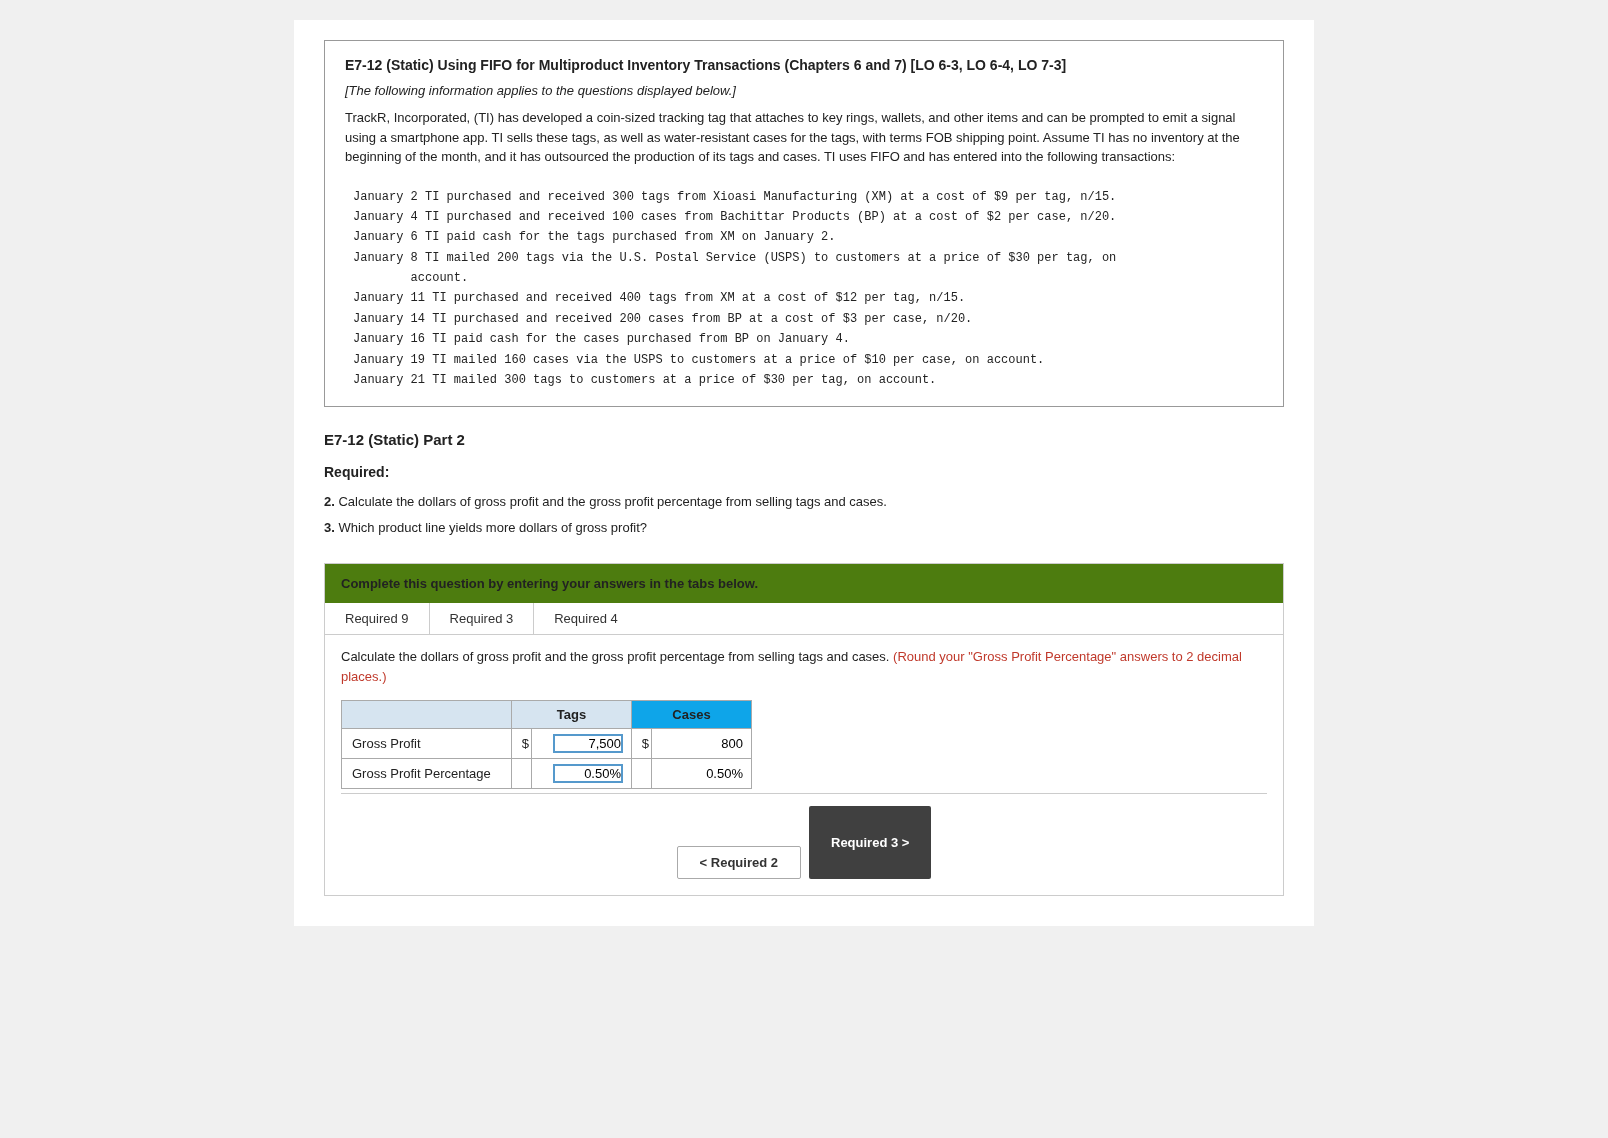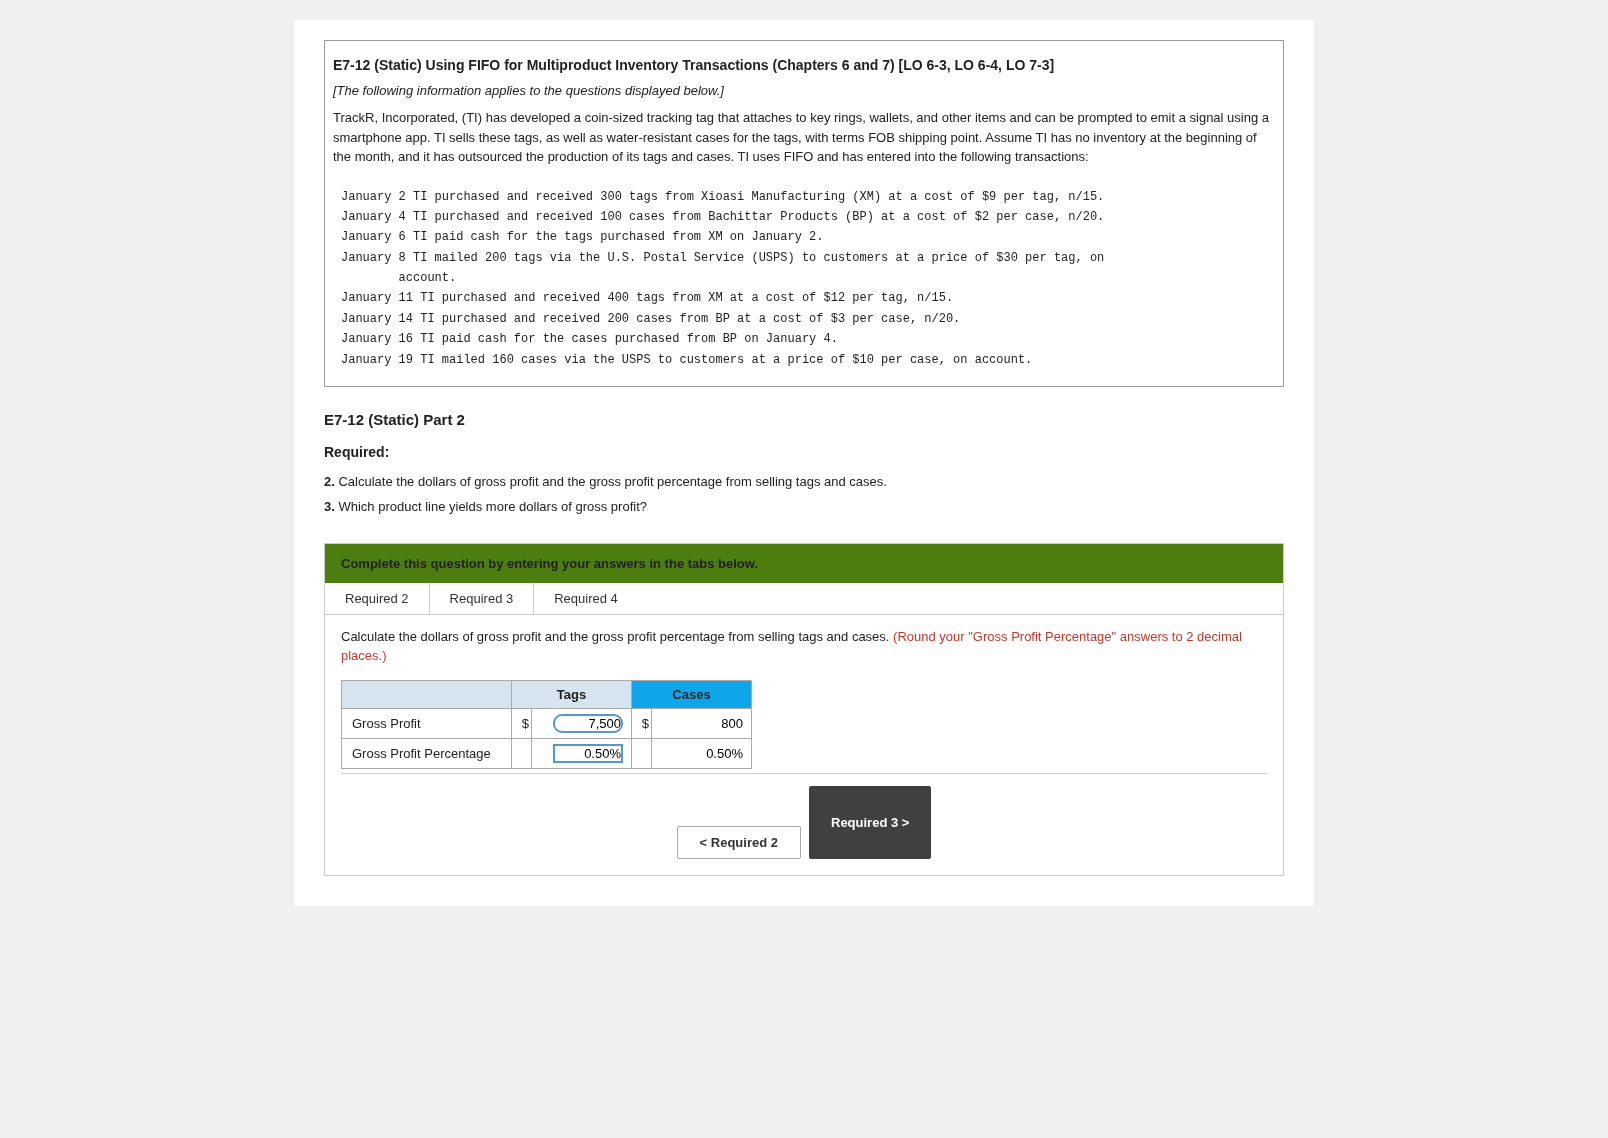--- a/index.html
+++ b/index.html
@@ -13,21 +13,21 @@
     .page-container {
       max-width: 1020px;
       margin: 0 auto;
       background: #fff;
       padding: 20px 30px 30px 30px;
     }
 
     
     .problem-box {
       border: 1px solid #999;
-      padding: 16px 8px;
+      padding: 16px 20px;
       margin-bottom: 24px;
       background: #fff;
     }
     .problem-title {
       font-weight: bold;
       font-size: 14px;
       margin-bottom: 10px;
     }
     .problem-subtitle {
       font-style: italic;
@@ -204,37 +204,38 @@
     <div class="problem-transactions">
       <div>January  2 TI purchased and received 300 tags from Xioasi Manufacturing (XM) at a cost of $9 per tag, n/15.</div>
       <div>January  4 TI purchased and received 100 cases from Bachittar Products (BP) at a cost of $2 per case, n/20.</div>
       <div>January  6 TI paid cash for the tags purchased from XM on January 2.</div>
       <div>January  8 TI mailed 200 tags via the U.S. Postal Service (USPS) to customers at a price of $30 per tag, on</div>
       <div>&nbsp;&nbsp;&nbsp;&nbsp;&nbsp;&nbsp;&nbsp;&nbsp;account.</div>
       <div>January 11 TI purchased and received 400 tags from XM at a cost of $12 per tag, n/15.</div>
       <div>January 14 TI purchased and received 200 cases from BP at a cost of $3 per case, n/20.</div>
       <div>January 16 TI paid cash for the cases purchased from BP on January 4.</div>
       <div>January 19 TI mailed 160 cases via the USPS to customers at a price of $10 per case, on account.</div>
+      <div>January 21 TI mailed 300 tags to customers at a price of $30 per tag, on account.</div>
     </div>
   </div>
 
   <div class="part-title">E7-12 (Static) Part 2</div>
 
   <div class="required-label">Required:</div>
 
   <div class="required-list">
     <p><strong>2.</strong> Calculate the dollars of gross profit and the gross profit percentage from selling tags and cases.</p>
     <p><strong>3.</strong> Which product line yields more dollars of gross profit?</p>
   </div>
 
   <div class="complete-box">Complete this question by entering your answers in the tabs below.</div>
 
   <div class="tabs-container">
     <div class="tabs-row">
-      <div class="tab active">Required 2</div>
+      <div class="tab active">Required 9</div>
       <div class="tab">Required 3</div>
       <div class="tab">Required 4</div>
     </div>
 
     <div class="tab-content">
       <div class="tab-description">
         <span>Calculate the dollars of gross profit and the gross profit percentage from selling tags and cases. </span><span class="highlight">(Round your "Gross Profit Percentage" answers to 2 decimal places.)</span>
       </div>
 
       <table class="data-table">
@@ -244,21 +245,21 @@
             <th colspan="2" style="background:#d6e4f0; border:1px solid #aaa; text-align:center; min-width:120px;">Tags</th>
             <th colspan="2" style="background:#0ea5e9; border:1px solid #aaa; text-align:center; min-width:120px;">Cases</th>
           </tr>
         </thead>
         <tbody>
 
           <tr>
             <td class="row-label">Gross Profit</td>
             <td class="currency-symbol">$</td>
             <td class="value-cell" style="border-left:none;">
-              <input class="input-cell cell-highlight" type="text" value="7,500" style="width: 70px; border-radius: 9px;">
+              <input class="input-cell cell-highlight" type="text" value="7,500" style="width: 70px;">
             </td>
             <td class="currency-symbol">$</td>
             <td class="value-cell" style="border-left:none;">
               <input class="input-cell" type="text" value="800" style="width: 70px; text-align: right;">
             </td>
           </tr>
 
           <tr>
             <td class="row-label">Gross Profit Percentage</td>
             <td class="currency-symbol"></td>

